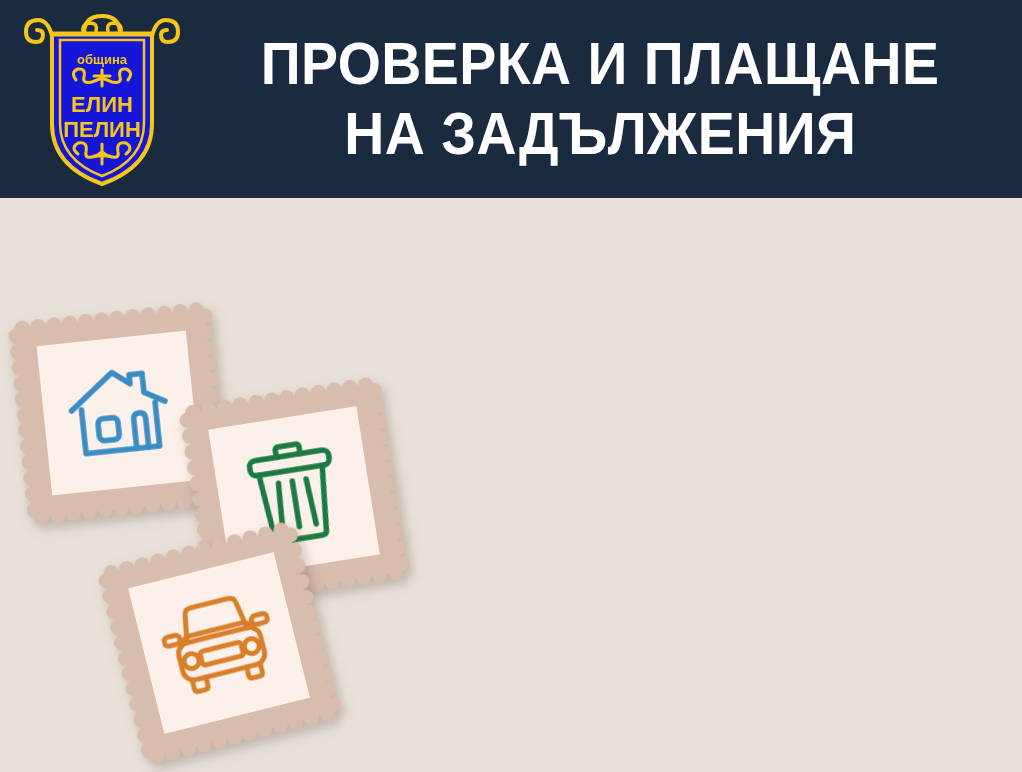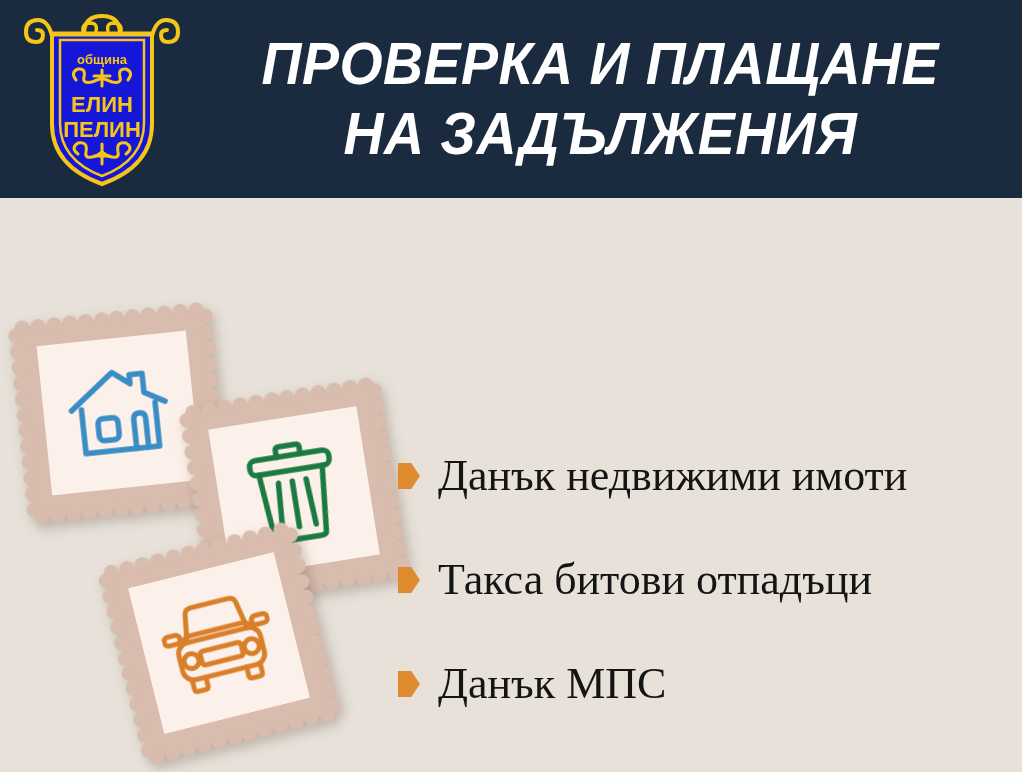--- a/index.html
+++ b/index.html
@@ -31,21 +31,20 @@
   .logo-wrap svg { display: block; width: 160px; height: 186px; }
 
   .title-block {
     position: absolute;
     left: 186px; top: 16px;
     width: 828px; height: 168px;
     display: flex;
     flex-direction: column;
     align-items: center;
     justify-content: center;
-    font-style: italic;
   }
   .title-line {
     color: #ffffff;
     font-family: "Liberation Sans", sans-serif;
     font-weight: 700;
     font-size: 59px;
     line-height: 1.18;
     letter-spacing: 0.5px;
     text-align: center;
     white-space: nowrap;
@@ -394,28 +393,14 @@
       <span class="scallop" style="left: 158.75px; top: -7.5px;"></span>
       <span class="scallop" style="left: 158.75px; top: 182.5px;"></span>
       <span class="scallop" style="left: -7.5px; top: 158.75px;"></span>
       <span class="scallop" style="left: 182.5px; top: 158.75px;"></span>
       <span class="scallop" style="left: 174.583px; top: -7.5px;"></span>
       <span class="scallop" style="left: 174.583px; top: 182.5px;"></span>
       <span class="scallop" style="left: -7.5px; top: 174.583px;"></span>
       <span class="scallop" style="left: 182.5px; top: 174.583px;"></span>
     </div>
 
-  <div class="bullets">
-    <div class="bullet-row">
-      <span class="bullet-marker"></span>
-      <span class="bullet-label">Данък недвижими имоти</span>
-    </div>
-    <div class="bullet-row">
-      <span class="bullet-marker"></span>
-      <span class="bullet-label">Такса битови отпадъци</span>
-    </div>
-    <div class="bullet-row">
-      <span class="bullet-marker"></span>
-      <span class="bullet-label">Данък МПС</span>
-    </div>
-  </div>
 
 </div>
 
 </body></html>

